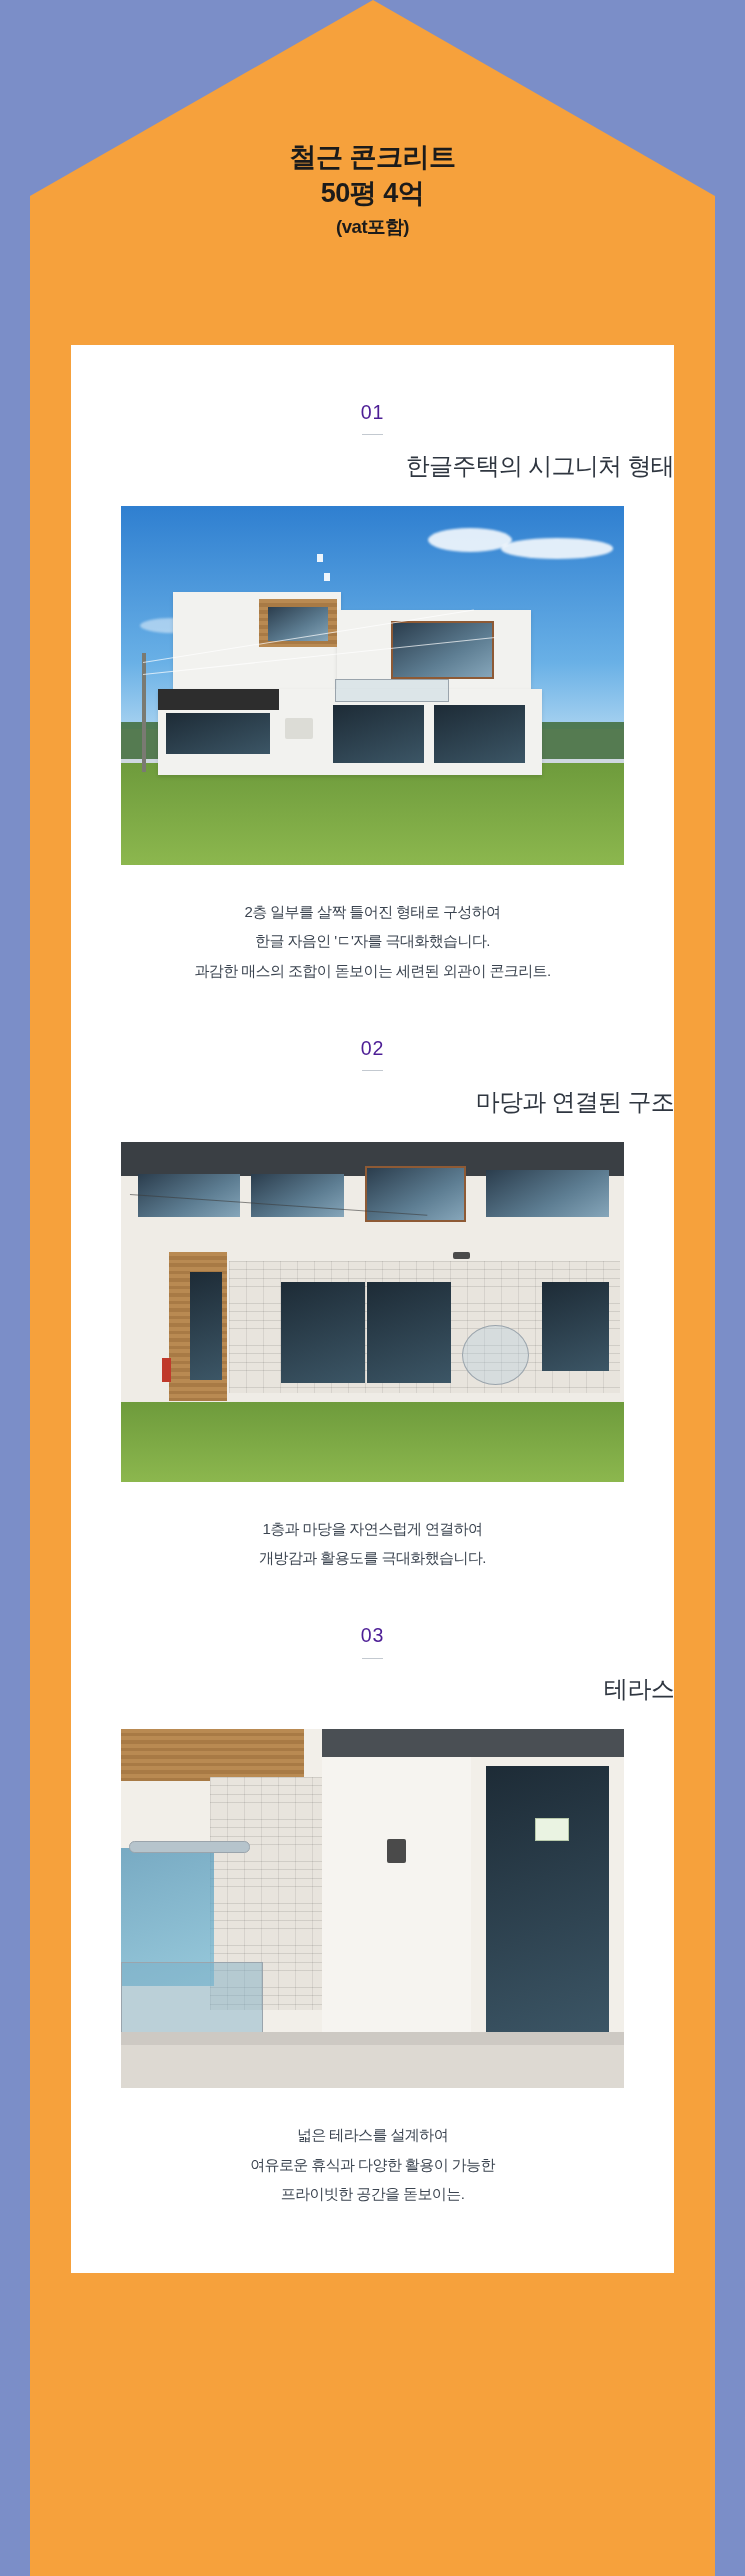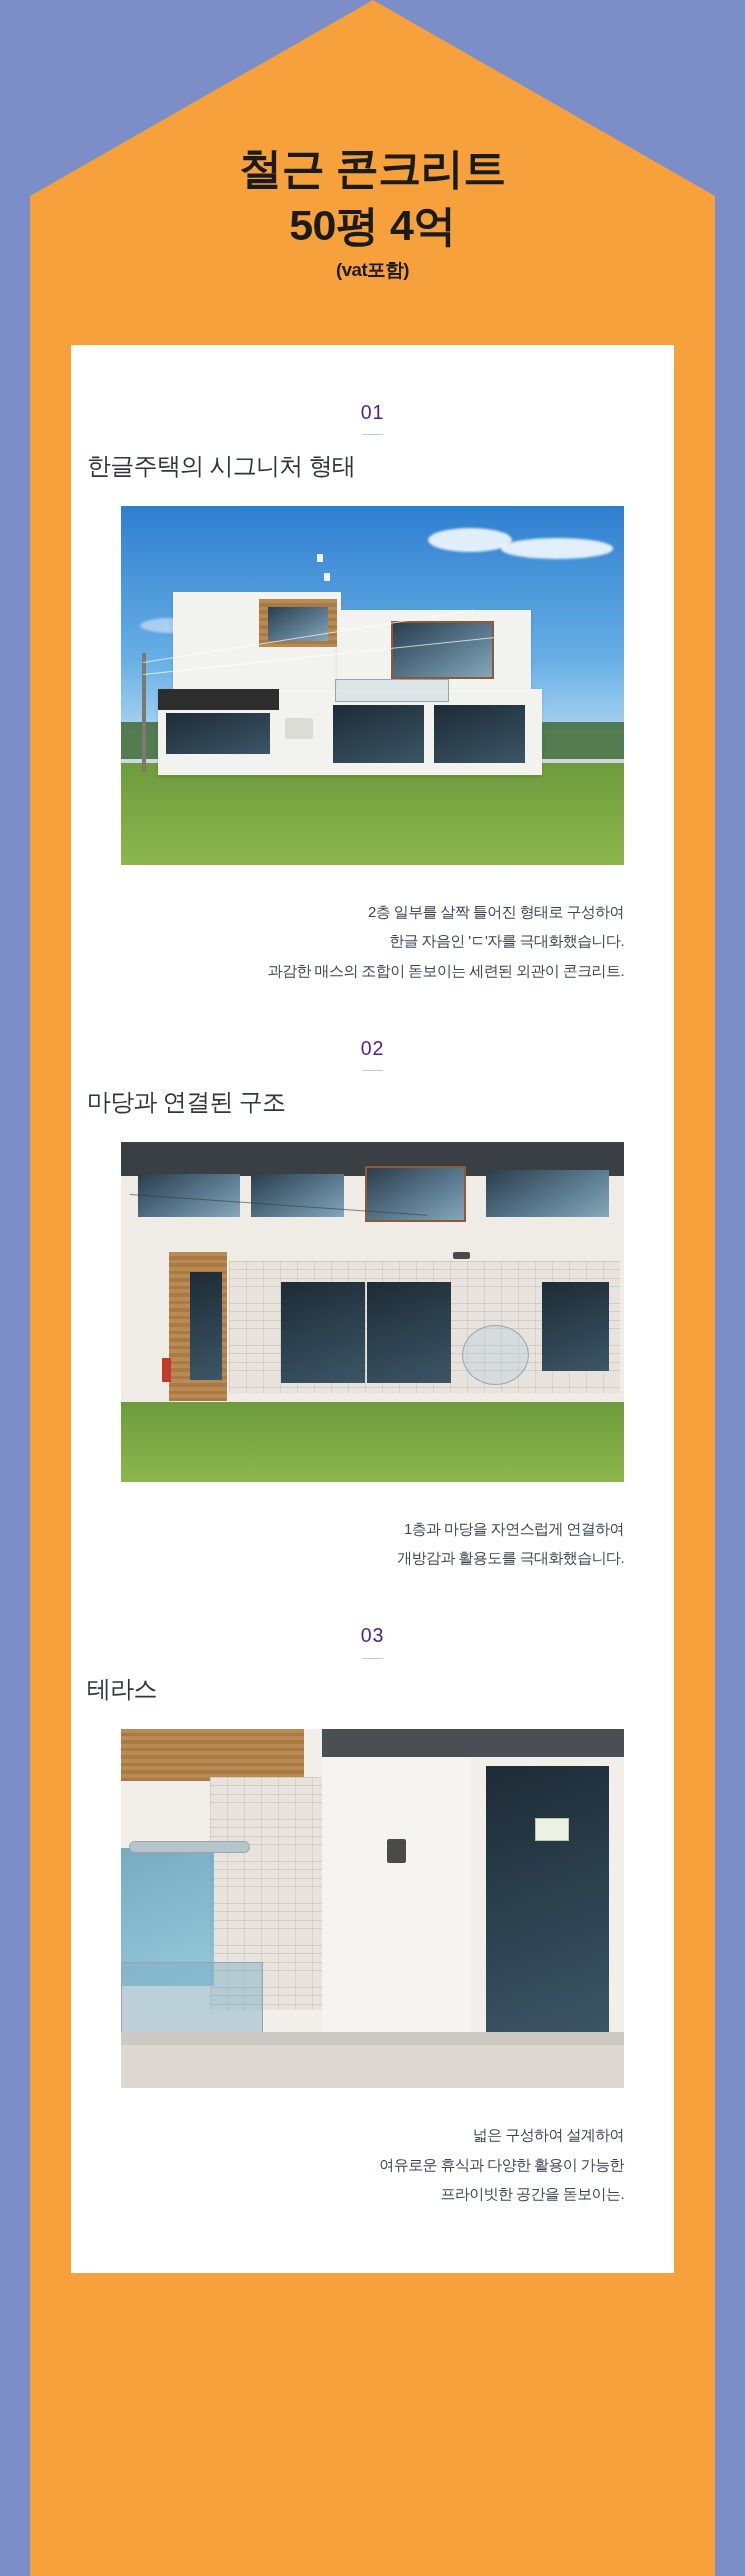--- a/index.html
+++ b/index.html
@@ -36,21 +36,21 @@
   .title-block {
     position: absolute;
     left: 0;
     top: 140px;
     width: 745px;
     text-align: center;
     color: #1b1b1b;
     z-index: 3;
   }
   .title-line {
-    font-size: 43px;
+    font-size: 27px;
     font-weight: bold;
     line-height: 1.32;
     letter-spacing: -0.5px;
   }
   .title-sub {
     margin-top: 3px;
     font-size: 18.6px;
     font-weight: bold;
     letter-spacing: -0.5px;
   }
@@ -80,21 +80,21 @@
     letter-spacing: 0.9px;
     font-weight: normal;
   }
   .sec-rule {
     width: 20.5px;
     height: 0.9px;
     background: #c3c9d0;
     margin: 10.2px auto 15px;
   }
   .sec-title {
-    text-align: left;
+    text-align: right;
     font-size: 24px;
     color: #2f3640;
     letter-spacing: -0.7px;
     font-weight: normal;
     margin-left: 16px;
   }
 
   
   .photo {
     position: relative;
@@ -185,21 +185,21 @@
   .lamp {
     position: absolute;
     background: #4a4a4a;
     border-radius: 1.9px;
   }
 
   
   .caption {
     margin: 32px auto 0;
     width: 503px;
-    text-align: right;
+    text-align: center;
     color: #3b4450;
     font-size: 15px;
     line-height: 1.95;
     letter-spacing: -0.6px;
   }
   .caption div { white-space: nowrap; }
 </style>
 </head>
 <body>
 
@@ -307,21 +307,21 @@
         <div style="position:absolute;left:414px;top:89px;width:32px;height:20.5px;background:#eaf3e2;border:0.9px solid #b8c9ab;"></div>
 
         <div class="pool" style="left:0;top:119px;width:93px;height:138px;opacity:.75;"></div>
         <div class="railing" style="left:7.5px;top:112px;width:119px;height:9.3px;border-radius:5.6px;background:#b6c4cc;"></div>
         <div class="railing" style="left:0;top:233px;width:140px;height:69px;background:rgba(120,170,195,.45);"></div>
         <div style="position:absolute;left:0;bottom:0;width:503px;height:56px;background:#ddd9d2;"></div>
         <div style="position:absolute;left:0;bottom:43px;width:503px;height:13px;background:rgba(0,0,0,.07);"></div>
       </div>
 
       <div class="caption">
-        <div>넓은 구성하여 설계하여</div>
+        <div>넓은 테라스를 설계하여</div>
         <div>여유로운 휴식과 다양한 활용이 가능한</div>
         <div>프라이빗한 공간을 돋보이는.</div>
       </div>
     </div>
 
   </div>
 </div>
 
 
 </body></html>

